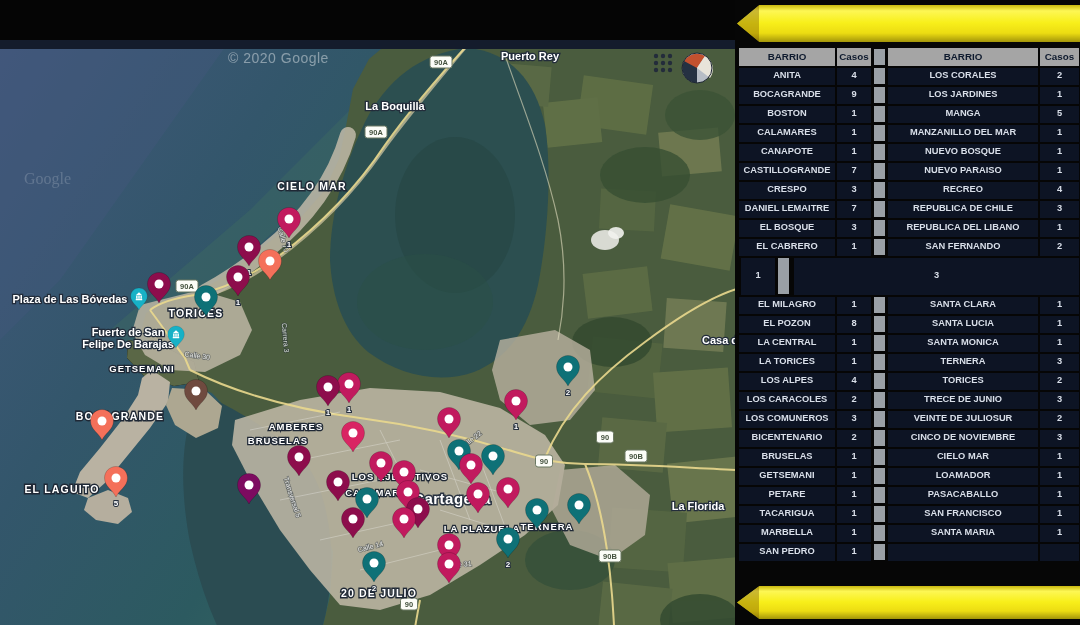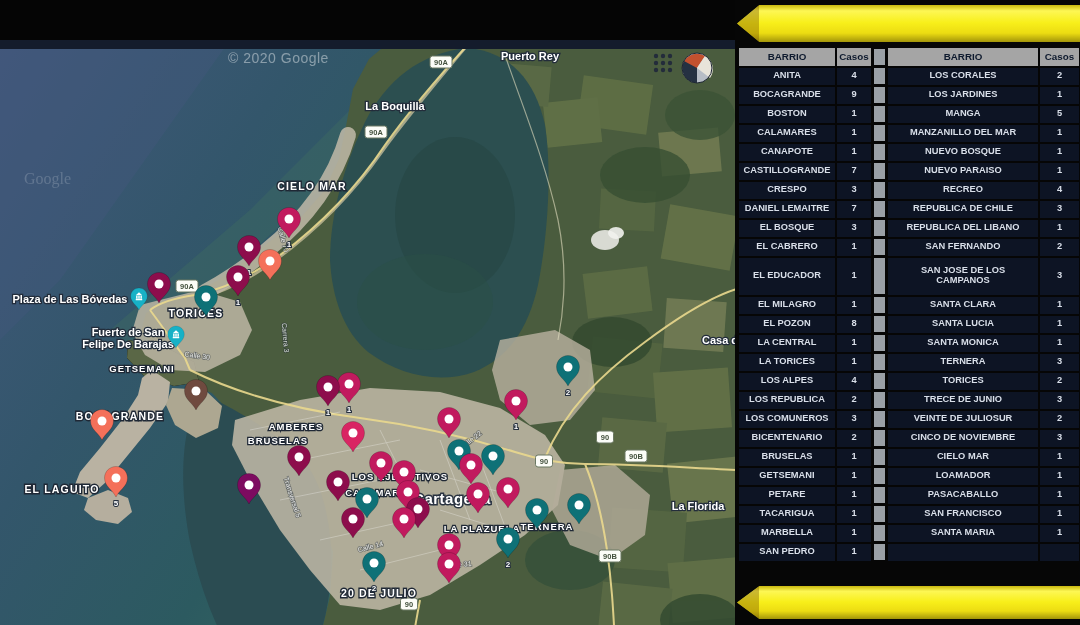--- a/index.html
+++ b/index.html
@@ -469,26 +469,22 @@
           <div class="cell c4">1</div>
         </div>
         <div class="trow">
           <div class="cell c1">EL CABRERO</div>
           <div class="cell c2">1</div>
           <div class="cdiv"></div>
           <div class="cell c3">SAN FERNANDO</div>
           <div class="cell c4">2</div>
         </div>
         <div class="trow tall">
-          <div class="cell c1">EL EDUCADOR</div>
-          <div class="cell c2">1</div>
-          <div class="cdiv"></div>
-          <div class="cell c3">
-            <span class="wrapname">SAN JOSE DE LOS CAMPANOS</span>
-          </div>
+          <div class="cell c2">1</div>
+          <div class="cdiv"></div>
           <div class="cell c4">3</div>
         </div>
         <div class="trow">
           <div class="cell c1">EL MILAGRO</div>
           <div class="cell c2">1</div>
           <div class="cdiv"></div>
           <div class="cell c3">SANTA CLARA</div>
           <div class="cell c4">1</div>
         </div>
         <div class="trow">
@@ -513,21 +509,21 @@
           <div class="cell c4">3</div>
         </div>
         <div class="trow">
           <div class="cell c1">LOS ALPES</div>
           <div class="cell c2">4</div>
           <div class="cdiv"></div>
           <div class="cell c3">TORICES</div>
           <div class="cell c4">2</div>
         </div>
         <div class="trow">
-          <div class="cell c1">LOS REPUBLICA</div>
+          <div class="cell c1">LOS CARACOLES</div>
           <div class="cell c2">2</div>
           <div class="cdiv"></div>
           <div class="cell c3">TRECE DE JUNIO</div>
           <div class="cell c4">3</div>
         </div>
         <div class="trow">
           <div class="cell c1">LOS COMUNEROS</div>
           <div class="cell c2">3</div>
           <div class="cdiv"></div>
           <div class="cell c3">VEINTE DE JULIOSUR</div>

